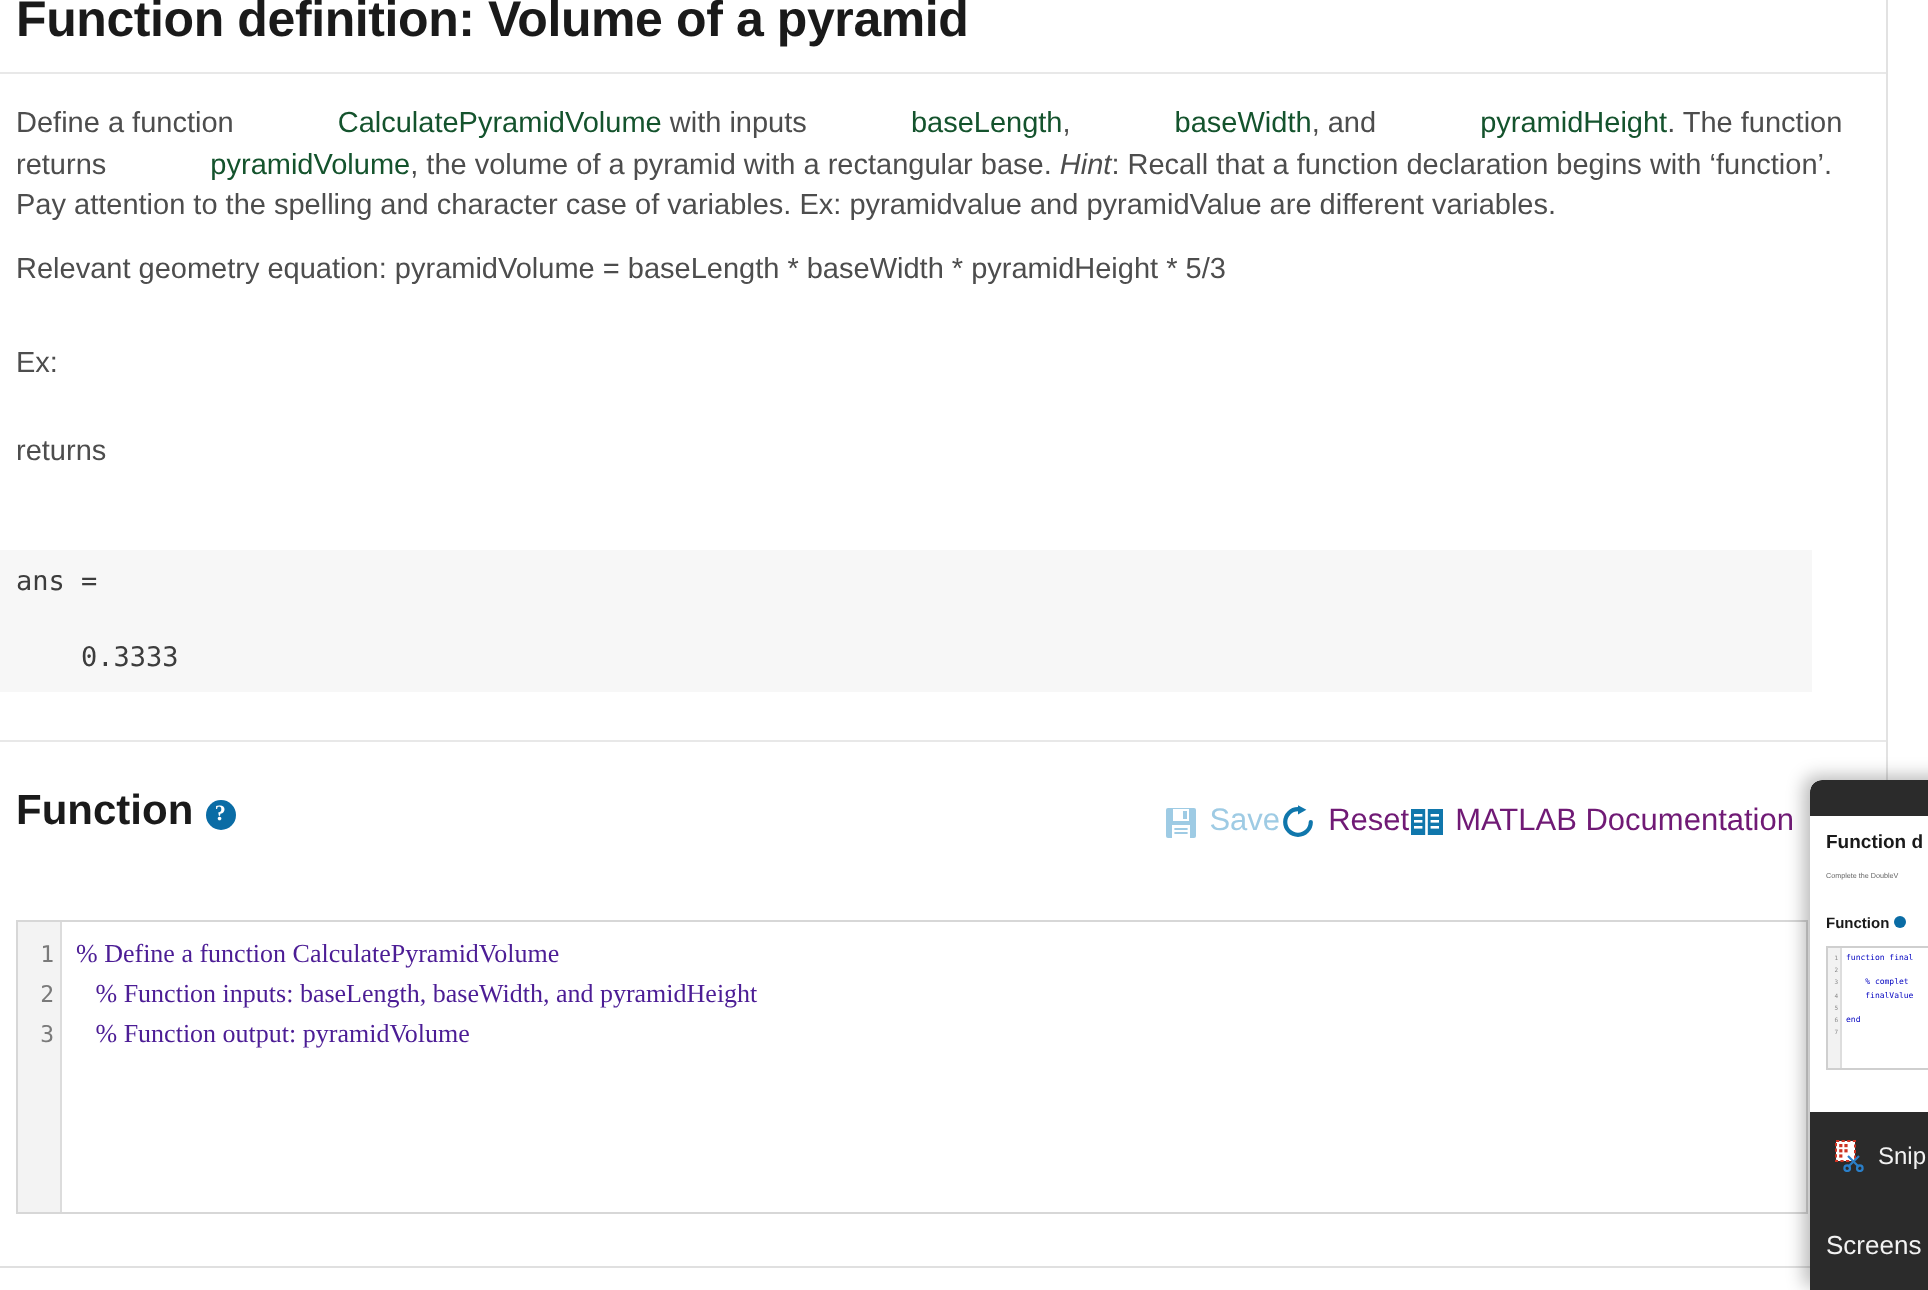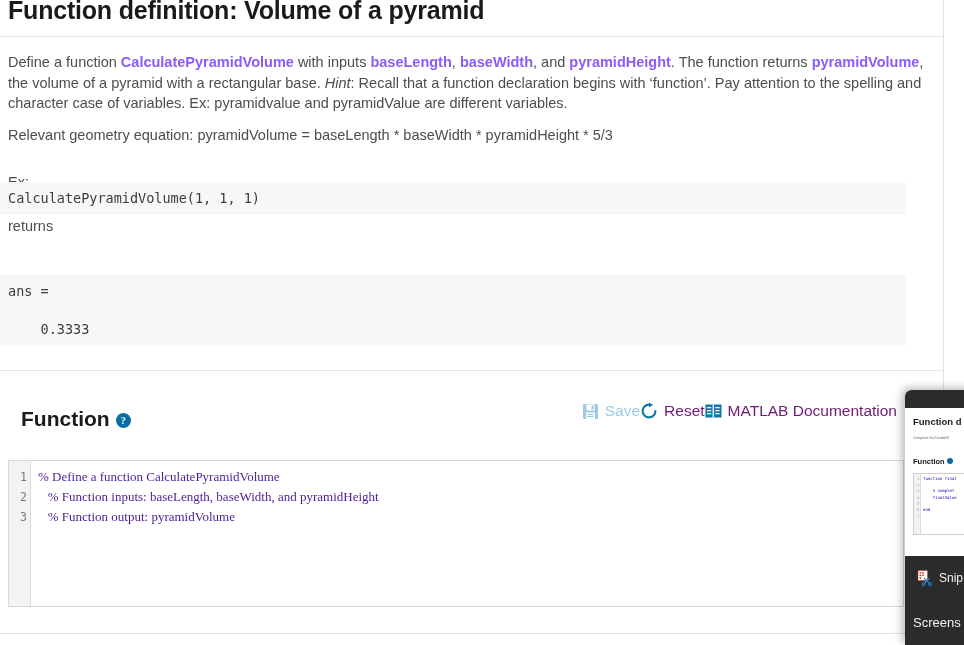--- a/index.html
+++ b/index.html
@@ -56,21 +56,21 @@
     height: 1px;
     background: #e8e8e8;
   }
 
   p.desc {
     margin: 0;
     font-size: 14.5px;
     line-height: 20.5px;
     color: #4d4d4d;
   }
-  p.desc b { color: #8b5cf6; font-weight: bold; }
+  p.desc b { color: #14532d; font-weight: normal; margin-left: 48px; }
   p.desc i { font-style: italic; }
 
   .codeblock {
     background: #f7f7f7;
     font-family: "DejaVu Sans Mono", monospace;
     font-size: 13.5px;
     line-height: 19px;
     color: #3d3d3d;
     padding: 7px 8px 7px 8px;
     white-space: pre;
@@ -78,21 +78,21 @@
   }
 
   
   .fn-header {
     position: absolute;
     left: 0; top: 393px;
     width: 943px;
     height: 40px;
   }
   h2.fn-title {
-    margin: 13px;
+    margin: 0;
     position: absolute;
     left: 8px; top: 0;
     font-size: 21px;
     line-height: 26px;
     font-weight: bold;
     color: #1a1a1a;
   }
   .help-icon {
     display: inline-block;
     width: 15px; height: 15px;
@@ -286,21 +286,20 @@
   </div>
 
   <div class="inner" style="position:absolute; left:0; top:125px; width:927px;">
     <p class="desc">Relevant geometry equation: pyramidVolume = baseLength * baseWidth * pyramidHeight * 5/3</p>
   </div>
 
   <div class="inner" style="position:absolute; left:0; top:172px; width:927px;">
     <p class="desc">Ex:</p>
   </div>
 
-  <pre class="codeblock" style="position:absolute; left:0; top:182px; width:890px;">CalculatePyramidVolume(1, 1, 1)</pre>
 
   <div class="inner" style="position:absolute; left:0; top:216px; width:927px;">
     <p class="desc">returns</p>
   </div>
 
   <pre class="codeblock" style="position:absolute; left:0; top:243px; width:890px;margin-top:32px;">ans =
 
     0.3333</pre>
 
   <div class="hrule" style="top:370px;"></div>

